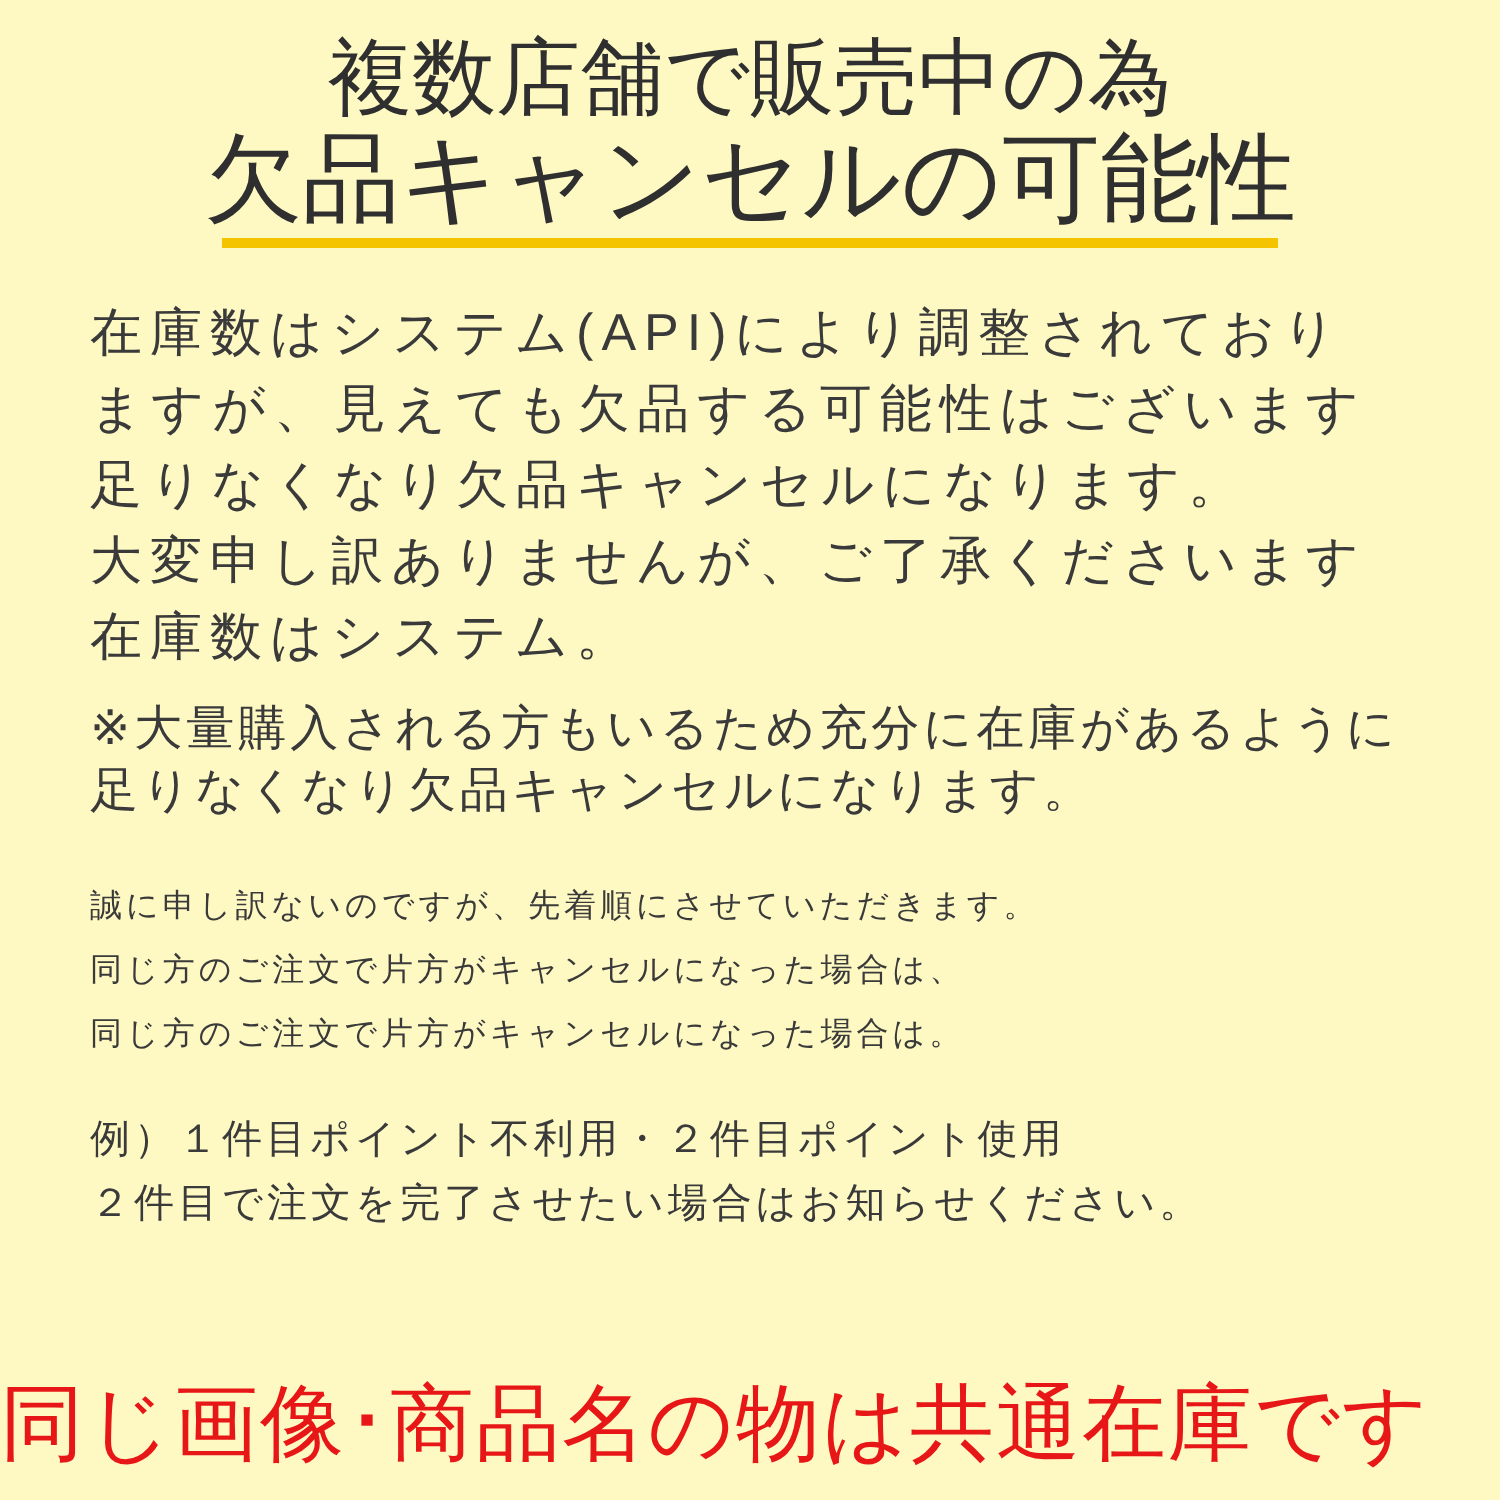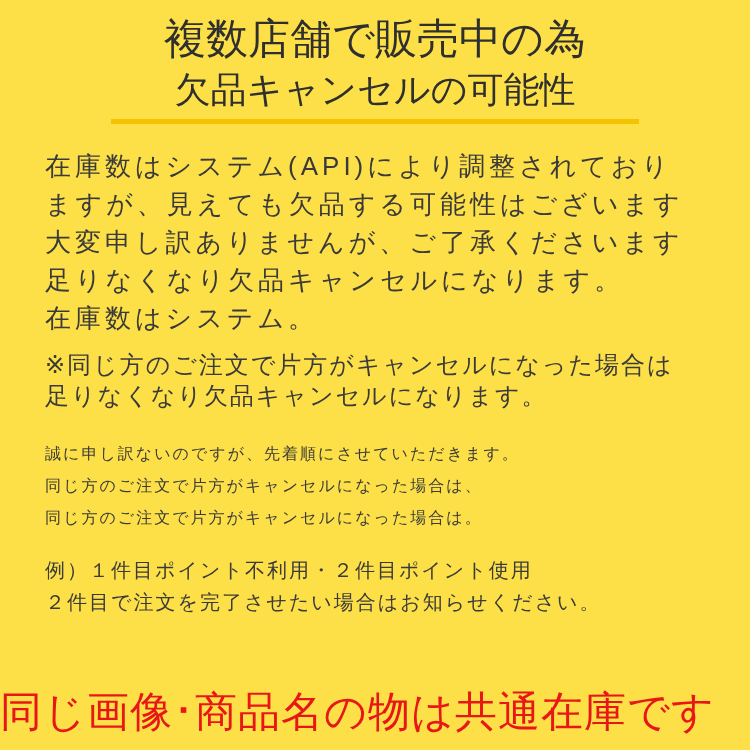--- a/index.html
+++ b/index.html
@@ -4,41 +4,41 @@
 <style>
   html, body {
     margin: 0;
     padding: 0;
     background: #ffffff;
   }
   .page {
     position: relative;
     width: 750px;
     height: 750px;
-    background: #fde047;
+    background: #fef9c3;
     overflow: hidden;
     font-family: "Liberation Sans", "DejaVu Sans", sans-serif;
   }
   
   .title-block {
     position: absolute;
     top: 14px;
     left: 0;
     right: 0;
     text-align: center;
     color: #2f2f2f;
   }
   .title-line1 {
     font-size: 42px;
     line-height: 50px;
     font-weight: 400;
     letter-spacing: 0px;
   }
   .title-line2 {
-    font-size: 36px;
+    font-size: 49px;
     line-height: 52px;
     font-weight: 400;
     letter-spacing: 0px;
   }
   .title-underline {
     width: 528px;
     height: 5px;
     margin: 3px auto 0 auto;
     background: #f5c400;
   }
@@ -96,27 +96,27 @@
 
   <header class="title-block">
     <div class="title-line1">複数店舗で販売中の為</div>
     <div class="title-line2">欠品キャンセルの可能性</div>
     <div class="title-underline"></div>
   </header>
 
   <section class="para para-main">
     <div class="line">在庫数はシステム(API)により調整されており</div>
     <div class="line">ますが、見えても欠品する可能性はございます</div>
+    <div class="line">足りなくなり欠品キャンセルになります。</div>
     <div class="line">大変申し訳ありませんが、ご了承くださいます</div>
-    <div class="line">足りなくなり欠品キャンセルになります。</div>
     <div class="line">在庫数はシステム。</div>
   </section>
 
   <section class="para para-caution">
-    <div class="line">※同じ方のご注文で片方がキャンセルになった場合は</div>
+    <div class="line">※大量購入される方もいるため充分に在庫があるように</div>
     <div class="line">足りなくなり欠品キャンセルになります。</div>
   </section>
 
   <section class="para para-firstcome">
     <div class="line">誠に申し訳ないのですが、先着順にさせていただきます。</div>
     <div class="line">同じ方のご注文で片方がキャンセルになった場合は、</div>
     <div class="line">同じ方のご注文で片方がキャンセルになった場合は。</div>
   </section>
 
   <section class="para para-example">

